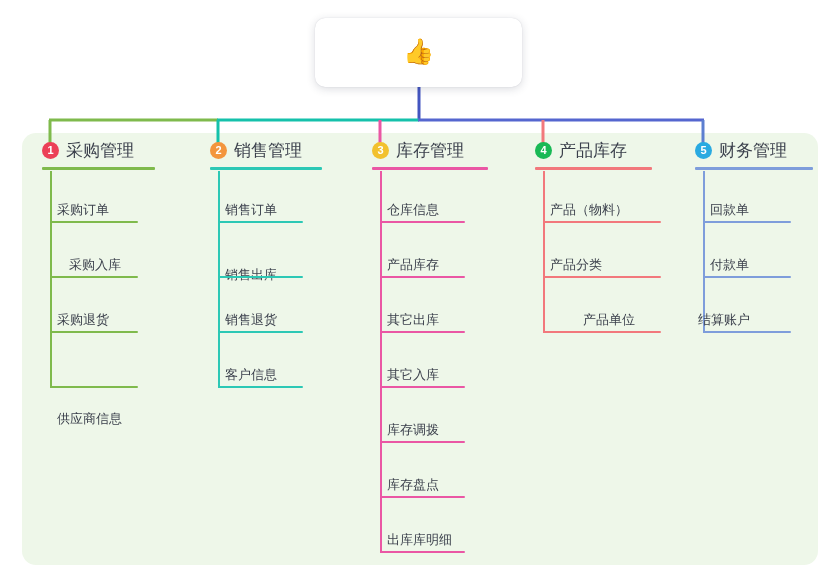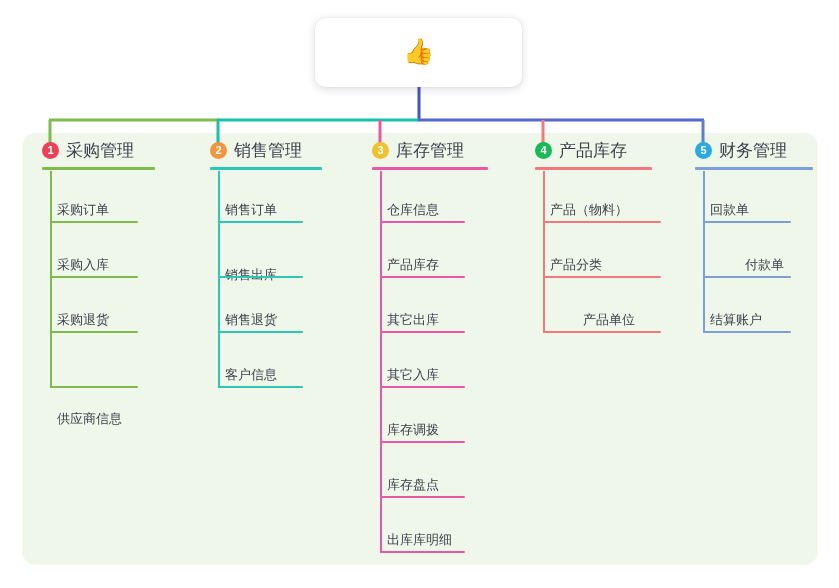--- a/index.html
+++ b/index.html
@@ -167,21 +167,21 @@
   <div class="cols">
       <div class="col" style="left: 32px;">
         <div class="col-head">
           <span class="badge" style="background: rgb(236, 64, 87);">1</span>
           <span class="col-title">采购管理</span>
         </div>
         <div class="head-rule" style="top: 34px; width: 113px; background: rgb(127, 186, 76);"></div>
         <div class="spine" style="left: 18px; height: 217px; background: rgb(127, 186, 76);"></div>
         <div class="leaf-label" style="left: 25px; top: 70px;">采购订单</div>
         <div class="leaf-rule" style="left: 18px; top: 88px; width: 88px; background: rgb(127, 186, 76);"></div>
-        <div class="leaf-label" style="left: 25px; top: 125px;">采购入库</div>
+        <div class="leaf-label" style="left: 37px; top: 125px;">采购入库</div>
         <div class="leaf-rule" style="left: 18px; top: 143px; width: 88px; background: rgb(127, 186, 76);"></div>
         <div class="leaf-label" style="left: 25px; top: 180px;">采购退货</div>
         <div class="leaf-rule" style="left: 18px; top: 198px; width: 88px; background: rgb(127, 186, 76);"></div>
         <div class="leaf-label" style="left: 25px; top: 235px; margin-top: 44px;">供应商信息</div>
         <div class="leaf-rule" style="left: 18px; top: 253px; width: 88px; background: rgb(127, 186, 76);"></div>
       </div>
       <div class="col" style="left: 200px;">
         <div class="col-head">
           <span class="badge" style="background: rgb(243, 149, 61);">2</span>
           <span class="col-title">销售管理</span>
@@ -235,20 +235,20 @@
       </div>
       <div class="col" style="left: 685px;">
         <div class="col-head">
           <span class="badge" style="background: rgb(41, 170, 225);">5</span>
           <span class="col-title">财务管理</span>
         </div>
         <div class="head-rule" style="top: 34px; width: 118px; background: rgb(126, 157, 219);"></div>
         <div class="spine" style="left: 18px; height: 162px; background: rgb(126, 157, 219);"></div>
         <div class="leaf-label" style="left: 25px; top: 70px;">回款单</div>
         <div class="leaf-rule" style="left: 18px; top: 88px; width: 88px; background: rgb(126, 157, 219);"></div>
-        <div class="leaf-label" style="left: 25px; top: 125px; margin-left: 35px;">付款单</div>
+        <div class="leaf-label" style="left: 25px; top: 125px;">付款单</div>
         <div class="leaf-rule" style="left: 18px; top: 143px; width: 88px; background: rgb(126, 157, 219);"></div>
-        <div class="leaf-label" style="left: 25px; top: 180px;">结算账户</div>
+        <div class="leaf-label" style="left: 13px; top: 180px;">结算账户</div>
         <div class="leaf-rule" style="left: 18px; top: 198px; width: 88px; background: rgb(126, 157, 219);"></div>
       </div>
     </div>
 
 </div>
 
 </body></html>

